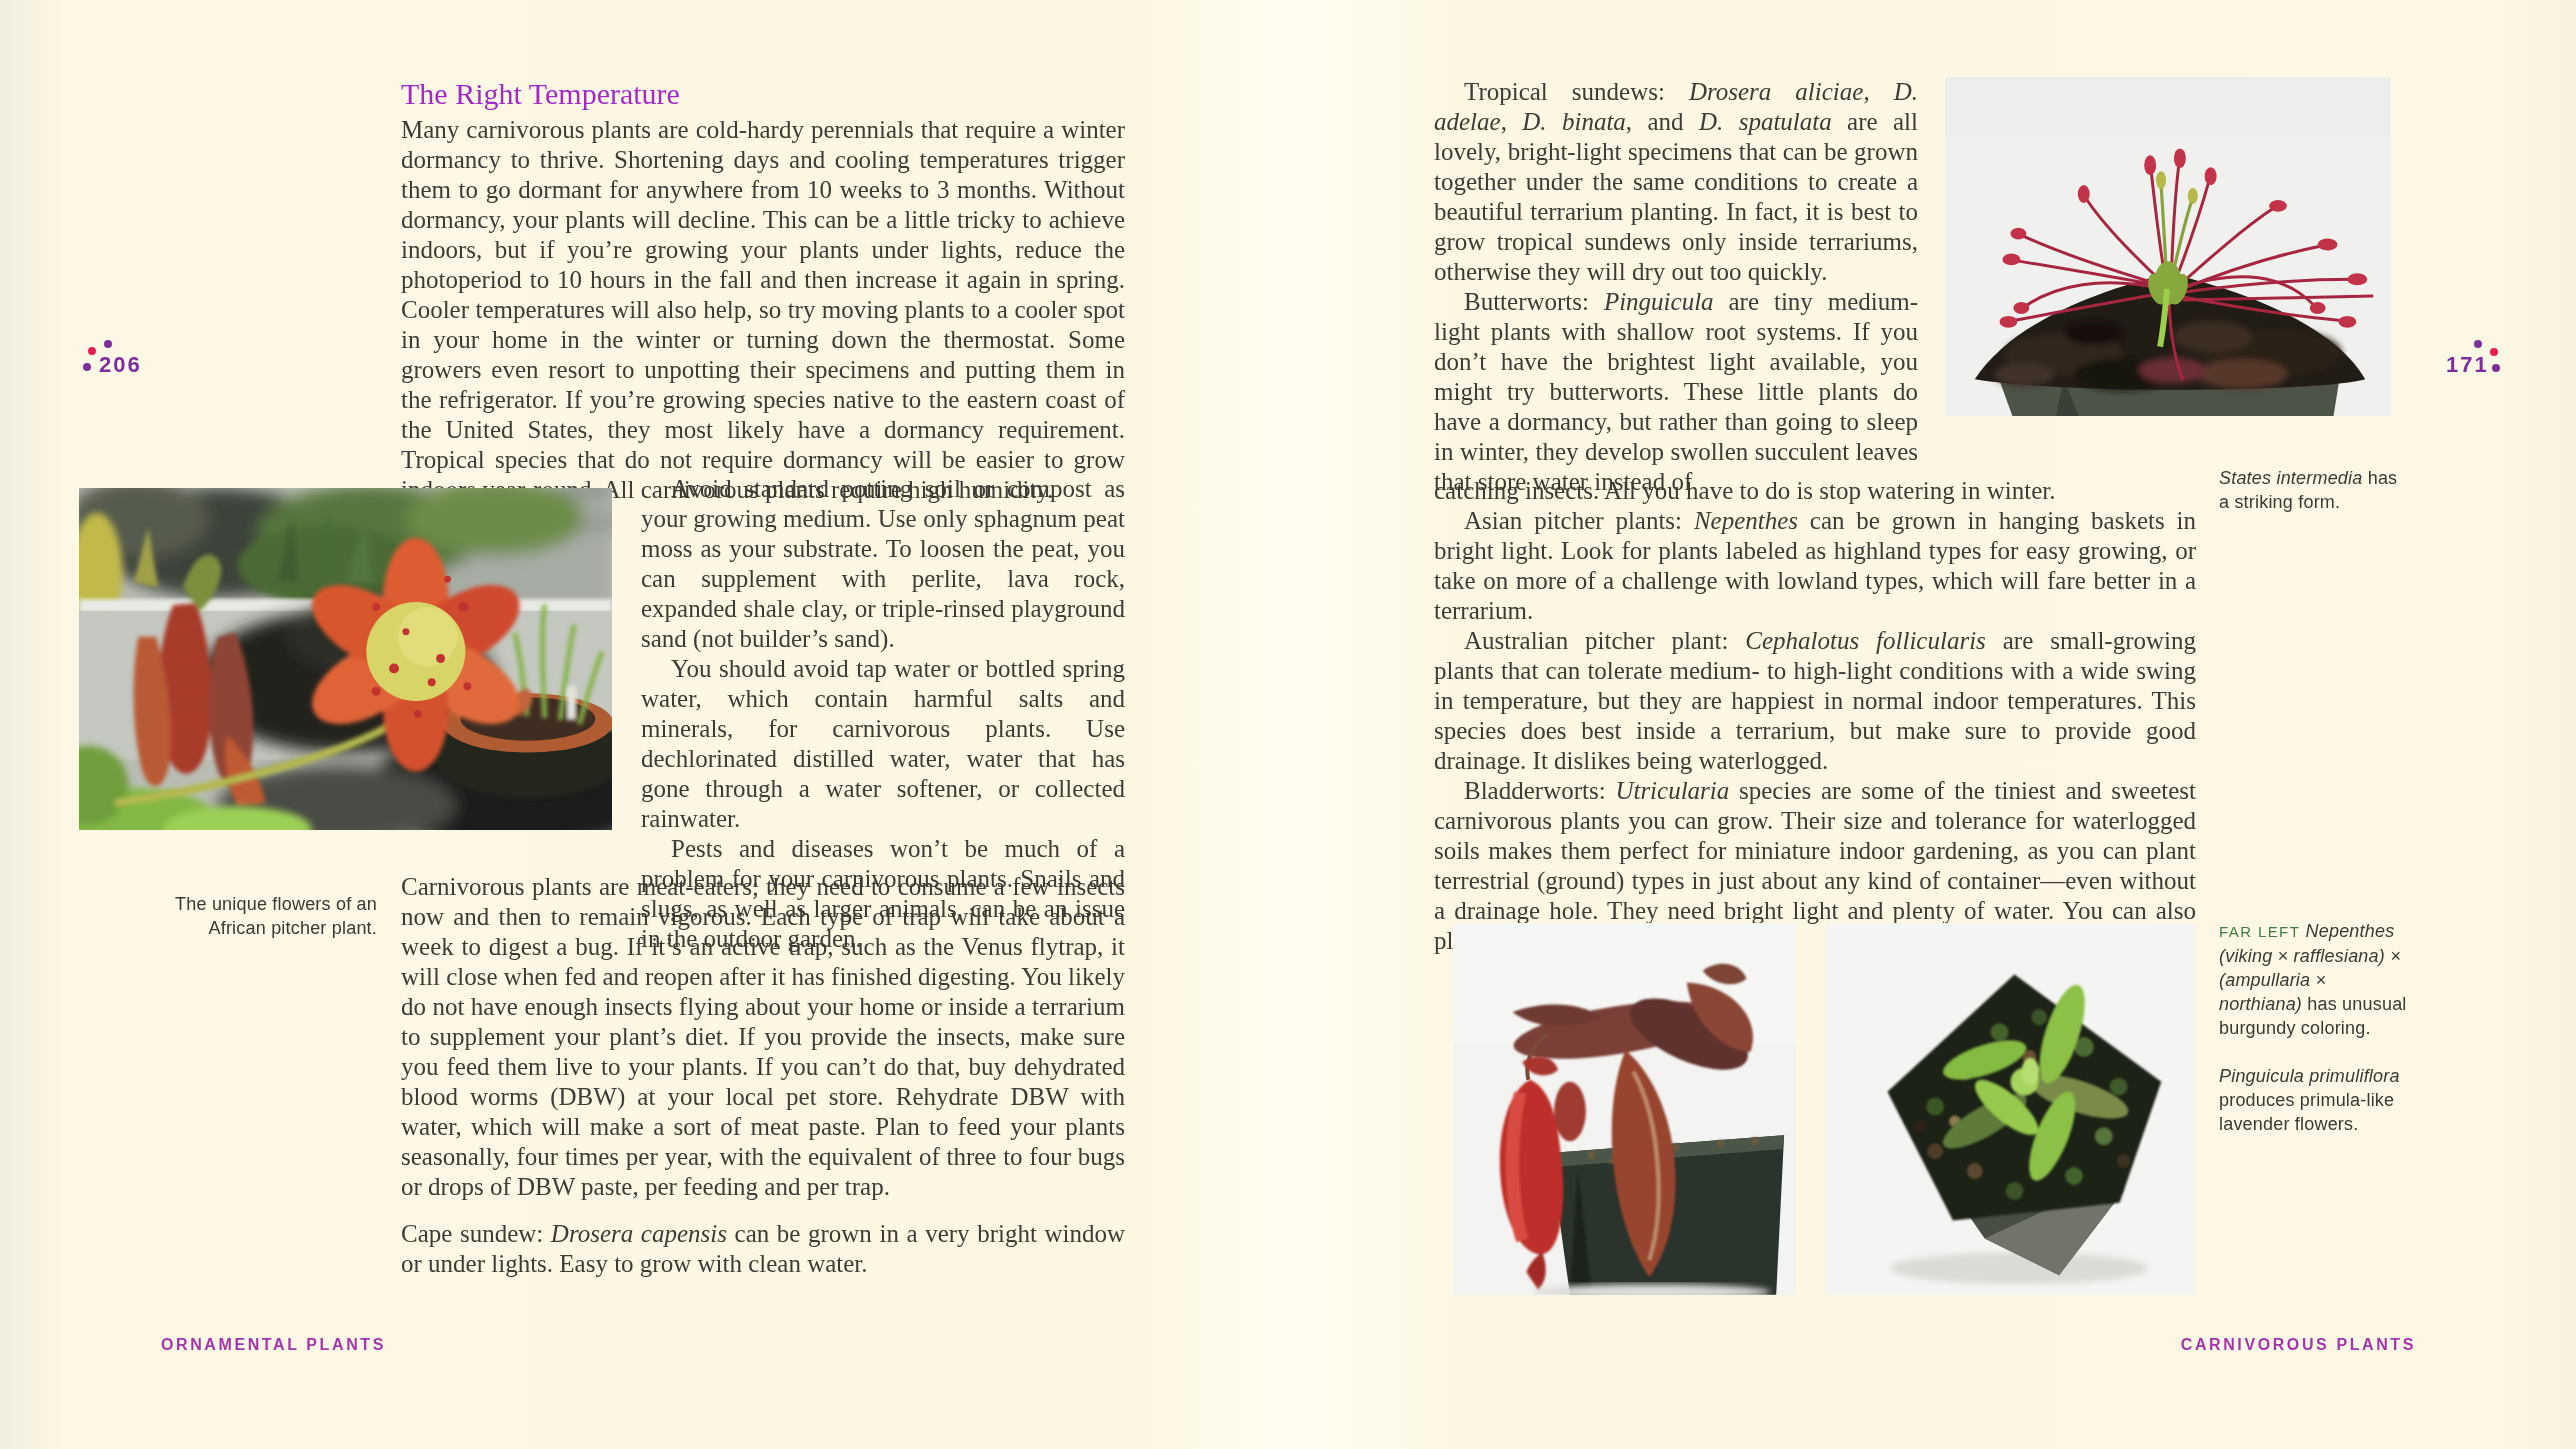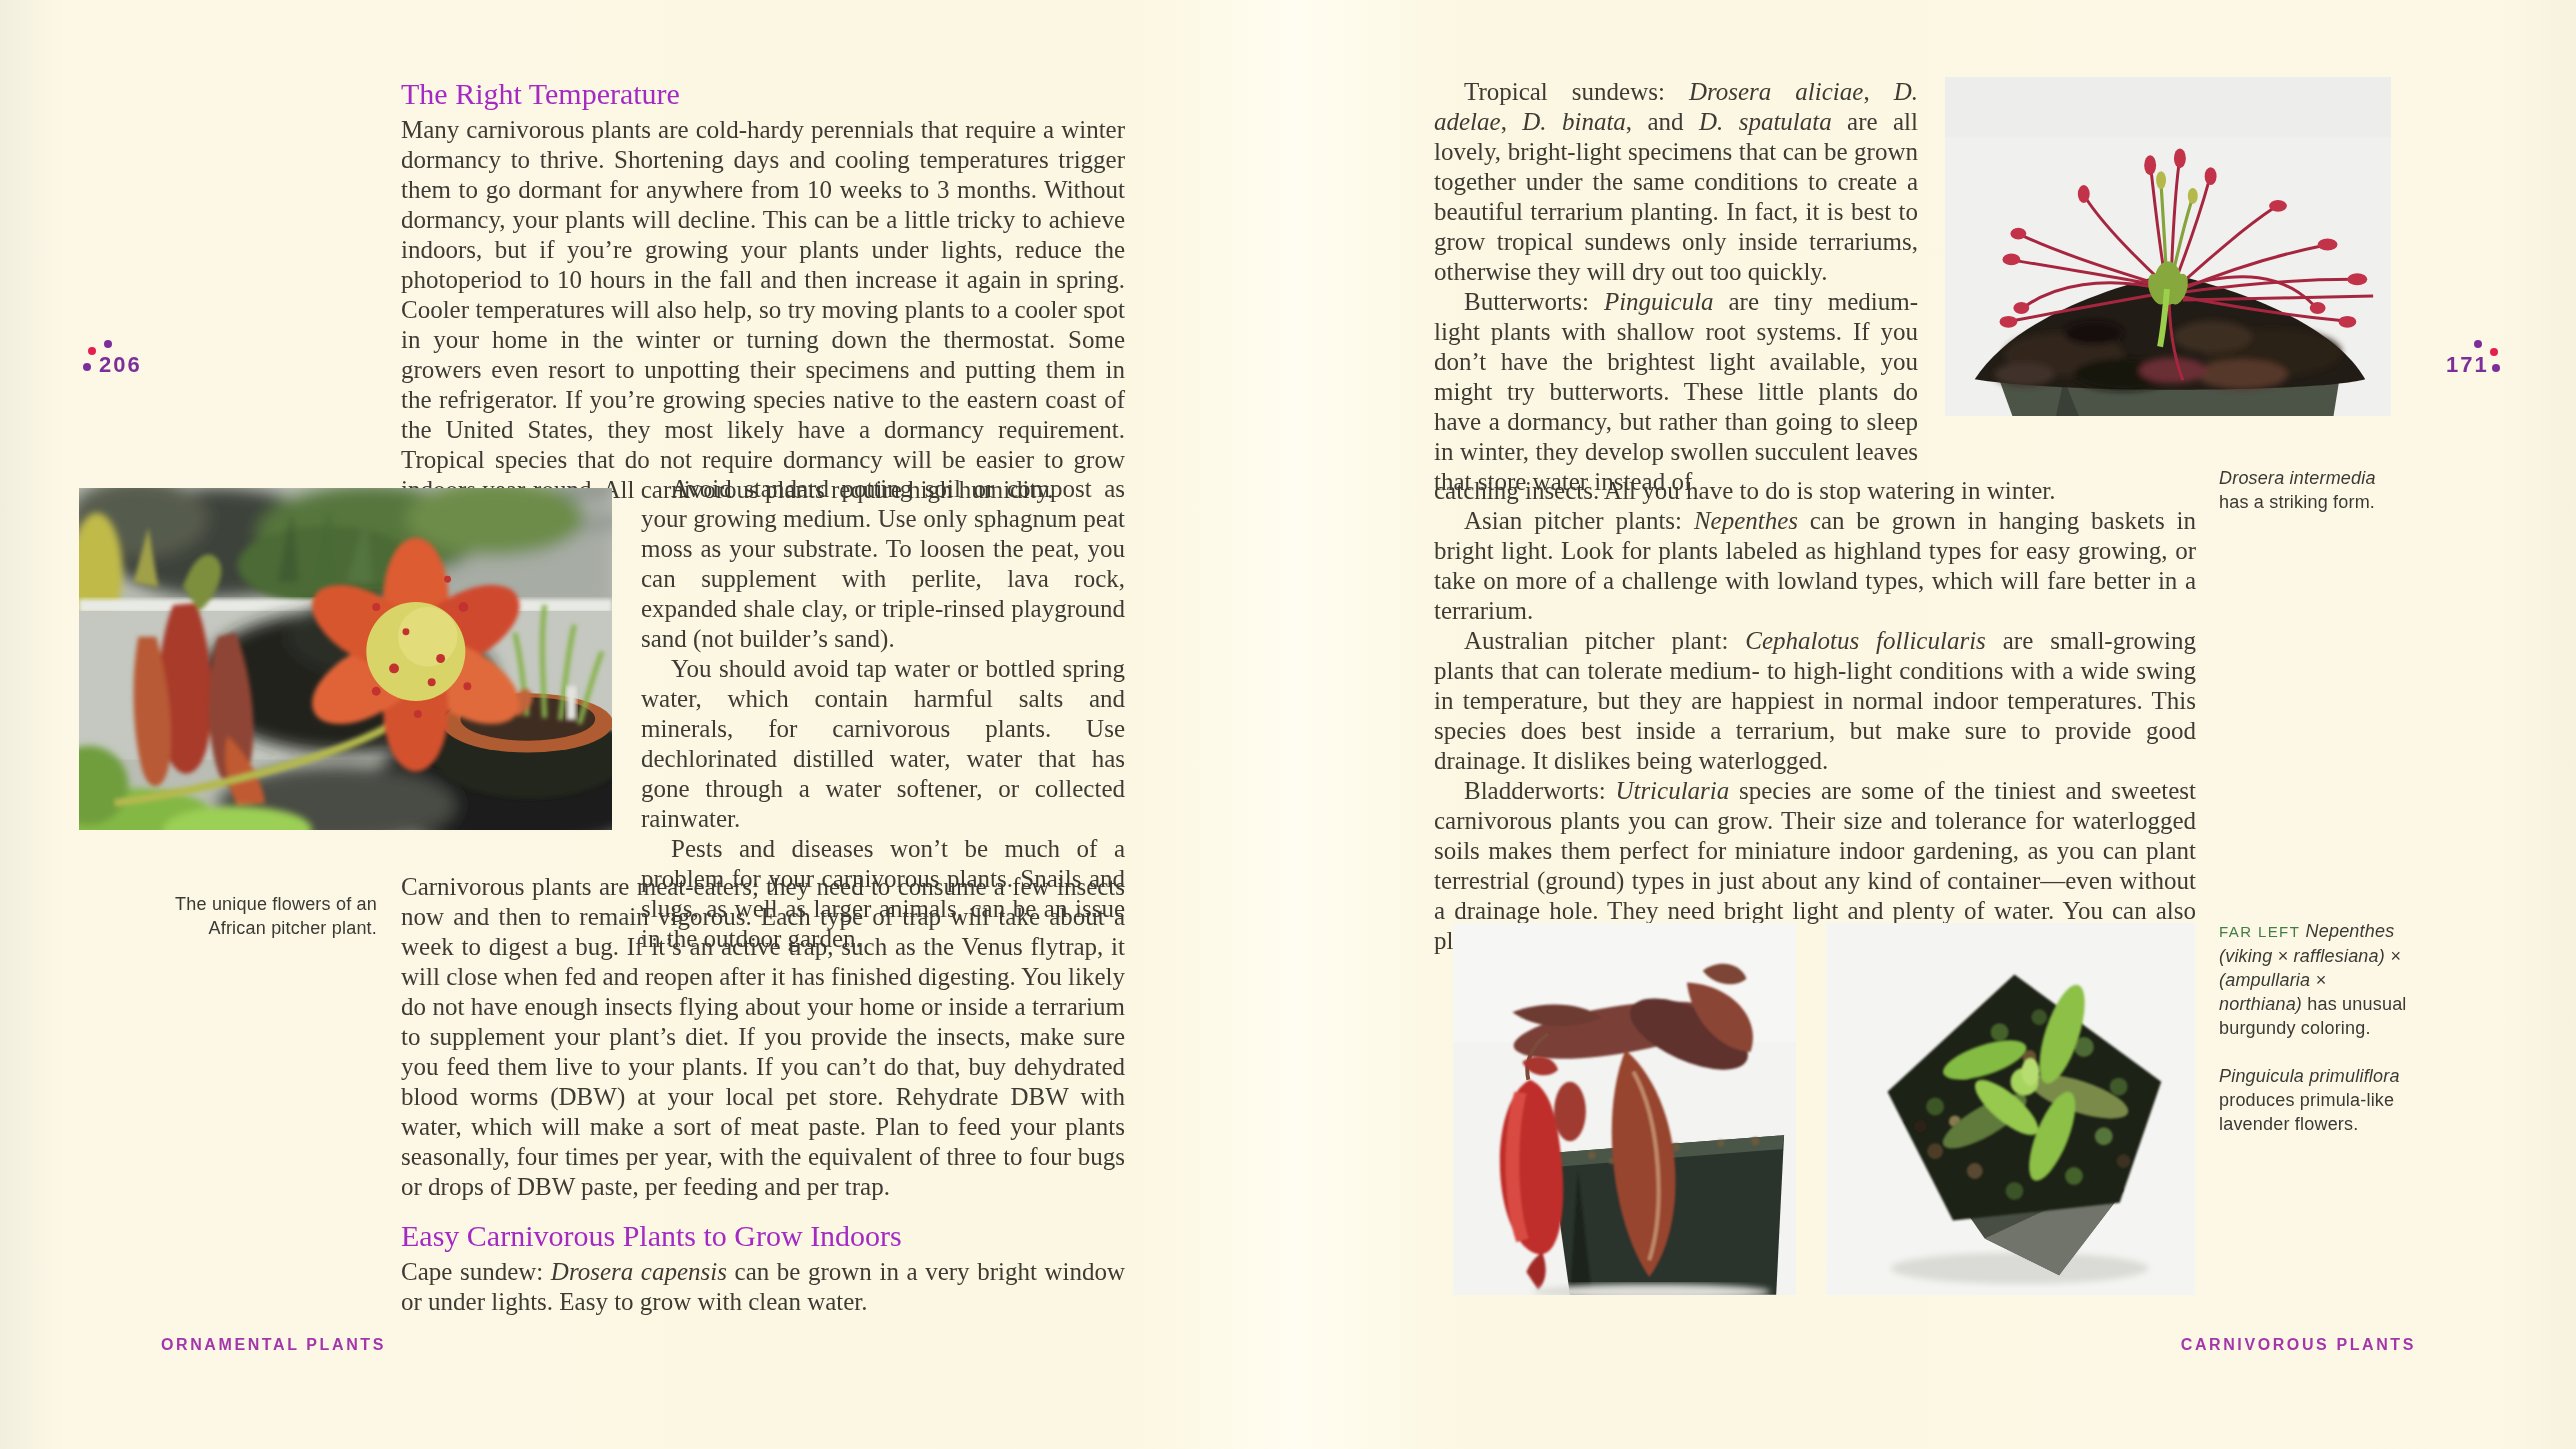--- a/index.html
+++ b/index.html
@@ -167,21 +167,20 @@
 </div>
 
 <div class="block caption" style="left:161px;top:892px;width:216px;text-align:right;">
   <p><span class="seg-0">The unique flowers of an African pitcher plant.</span></p>
 </div>
 
 <div class="block" style="left:401px;top:872px;width:724px;">
   <div class="body-text">
     <p style="margin-bottom:17px;"><span class="seg-0">Carnivorous plants are meat-eaters; they need to consume a few insects now and then to remain vigorous. Each type of trap will take about a week to digest a bug. If it’s an active trap, such as the Venus flytrap, it will close when fed and reopen after it has finished digesting. You likely do not have enough insects flying about your home or inside a terrarium to supplement your plant’s diet. If you provide the insects, make sure you feed them live to your plants. If you can’t do that, buy dehydrated blood worms (DBW) at your local pet store. Rehydrate DBW with water, which will make a sort of meat paste. Plan to feed your plants seasonally, four times per year, with the equivalent of three to four bugs or drops of DBW paste, per feeding and per trap.</span></p>
   </div>
-  <h2 class="sec-title">Easy Carnivorous Plants to Grow Indoors</h2>
   <div class="body-text">
     <p><span class="seg-0">Cape sundew: </span><span class="seg-1">Drosera capensis</span><span class="seg-0"> can be grown in a very bright window or under lights. Easy to grow with clean water.</span></p>
   </div>
 </div>
 
 <div class="footer" style="position:absolute;left:161px;top:1336px;">ORNAMENTAL PLANTS</div>
 
 <div class="block body-text" style="left:1434px;top:77px;width:484px;">
   <p class="ind"><span class="seg-0">Tropical sundews: </span><span class="seg-1">Drosera aliciae</span><span class="seg-0">, </span><span class="seg-1">D. adelae</span><span class="seg-0">, </span><span class="seg-1">D. binata</span><span class="seg-0">, and </span><span class="seg-1">D. spatulata</span><span class="seg-0"> are all lovely, bright-light specimens that can be grown together under the same conditions to create a beautiful terrarium planting. In fact, it is best to grow tropical sundews only inside terrariums, otherwise they will dry out too quickly.</span></p>
   <p class="ind"><span class="seg-0">Butterworts: </span><span class="seg-1">Pinguicula</span><span class="seg-0"> are tiny medium-light plants with shallow root systems. If you don’t have the brightest light available, you might try butterworts. These little plants do have a dormancy, but rather than going to sleep in winter, they develop swollen succulent leaves that store water instead of</span></p>
@@ -261,21 +260,21 @@
     <g fill="#86a83c">
       <ellipse cx="225" cy="208" rx="14" ry="22"></ellipse>
       <ellipse cx="214" cy="214" rx="8" ry="16" transform="rotate(-18 214 214)"></ellipse>
       <ellipse cx="236" cy="214" rx="8" ry="16" transform="rotate(18 236 214)"></ellipse>
     </g>
     <path d="M224,214 C222,238 220,256 217,272" stroke="#9ccf4b" stroke-width="6" fill="none"></path>
   </svg>
 </figure>
 
 <div class="block caption" style="left:2219px;top:466px;width:186px;">
-  <p><span class="seg-1">Drosera intermedia</span><span class="seg-0"> has a striking form.</span></p>
+  <p><span class="seg-1">States intermedia</span><span class="seg-0"> has a striking form.</span></p>
 </div>
 
 <div class="block body-text" style="left:1434px;top:476px;width:762px;">
   <p><span class="seg-0">catching insects. All you have to do is stop watering in winter.</span></p>
   <p class="ind"><span class="seg-0">Asian pitcher plants: </span><span class="seg-1">Nepenthes</span><span class="seg-0"> can be grown in hanging baskets in bright light. Look for plants labeled as highland types for easy growing, or take on more of a challenge with lowland types, which will fare better in a terrarium.</span></p>
   <p class="ind"><span class="seg-0">Australian pitcher plant: </span><span class="seg-1">Cephalotus follicularis</span><span class="seg-0"> are small-growing plants that can tolerate medium- to high-light conditions with a wide swing in temperature, but they are happiest in normal indoor temperatures. This species does best inside a terrarium, but make sure to provide good drainage. It dislikes being waterlogged.</span></p>
   <p class="ind"><span class="seg-0">Bladderworts: </span><span class="seg-1">Utricularia</span><span class="seg-0"> species are some of the tiniest and sweetest carnivorous plants you can grow. Their size and tolerance for waterlogged soils makes them perfect for miniature indoor gardening, as you can plant terrestrial (ground) types in just about any kind of container—even without a drainage hole. They need bright light and plenty of water. You can also plant aquatic types in aquariums.</span></p>
 </div>
 
 <figure class="photo" style="left:1453px;top:923px;width:343px;height:372px;">

